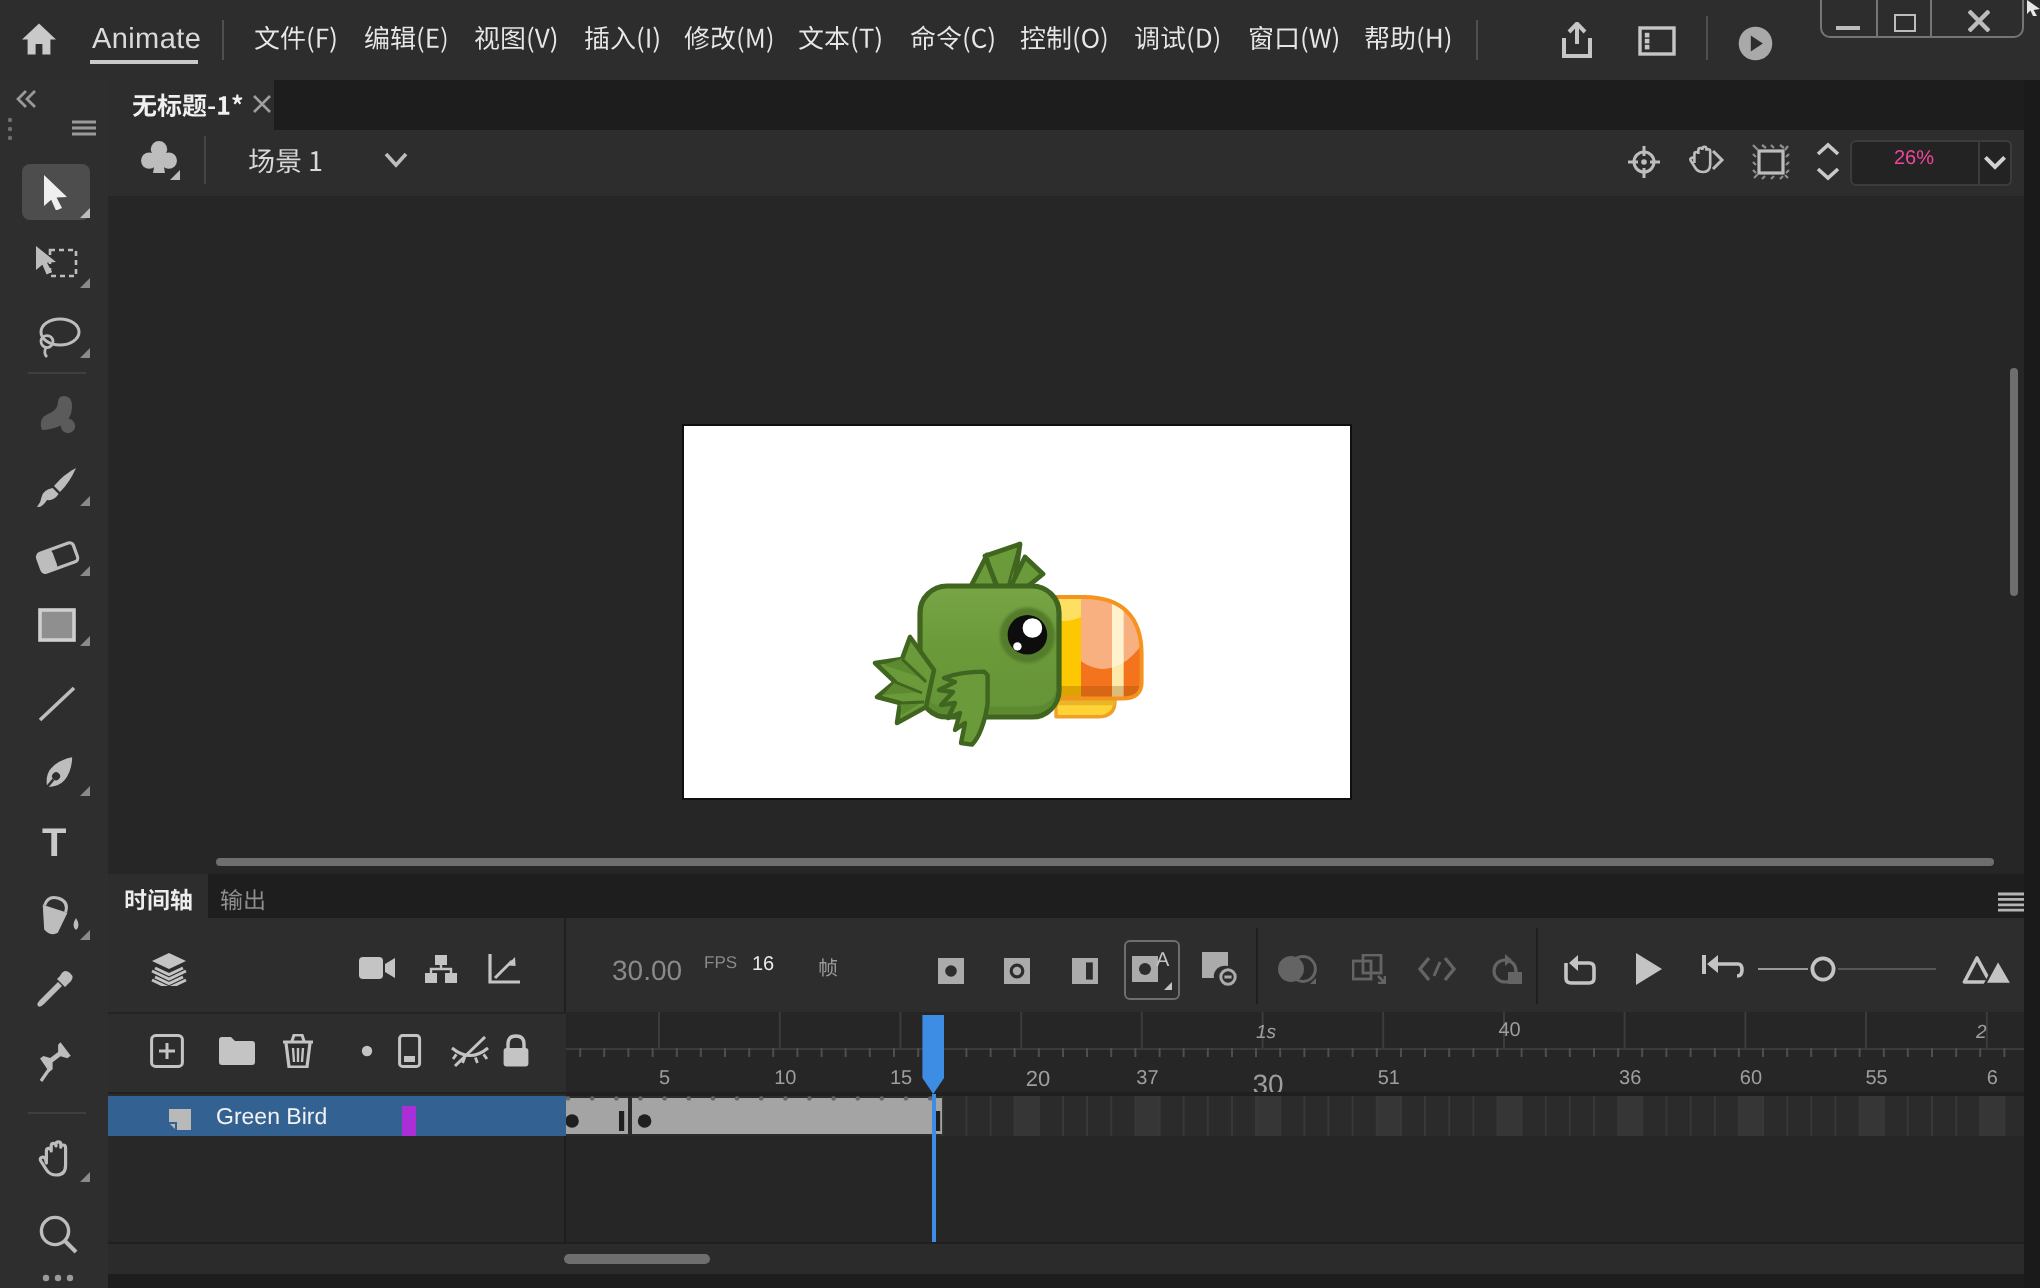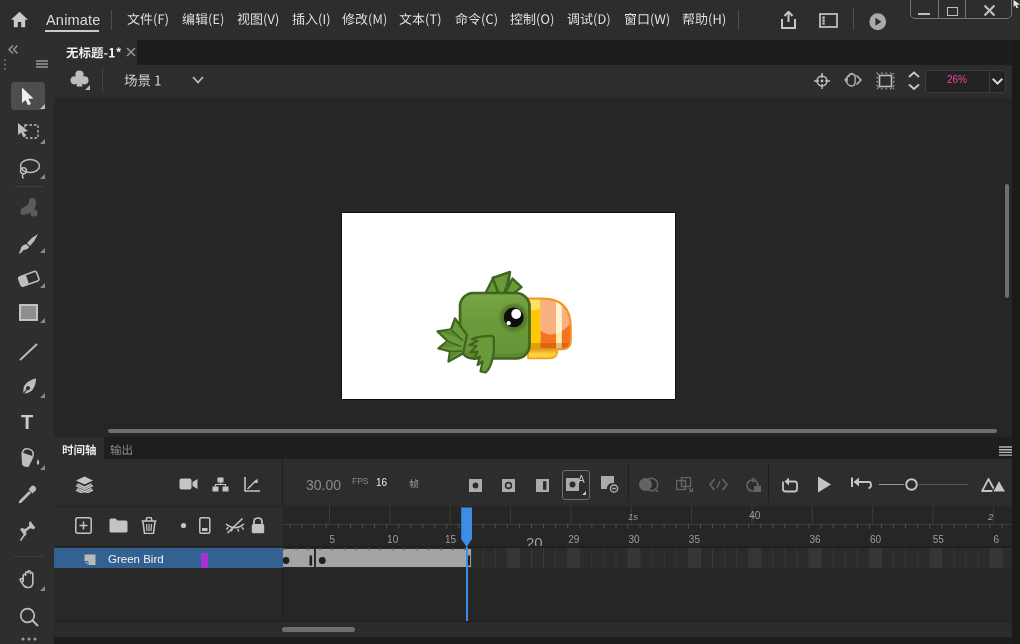--- a/index.html
+++ b/index.html
@@ -523,24 +523,24 @@
         <path d="M953.9 0 V4.5"></path>
         <path d="M966.0 0 V4.5"></path>
         <path d="M978.1 0 V4.5"></path>
         <path d="M990.1 0 V4.5"></path>
         <path d="M1002.2 0 V4.5"></path>
       </g>
     </svg>
 <div class="abs" style="left:324.315px;top:534px;width:16px;text-align:center;font-size:10px;color:#9e9e9e">5</div>
 <div class="abs" style="left:384.665px;top:534px;width:16px;text-align:center;font-size:10px;color:#9e9e9e">10</div>
 <div class="abs" style="left:445.015px;top:534px;width:16px;font-size:10px;color:#9e9e9e">15</div>
-<div class="abs" style="left:526px;top:534px;width:16px;text-align:center;font-size:15px;color:#9e9e9e">20</div>
-<div class="abs" style="left:565.715px;top:534px;width:16px;text-align:center;font-size:10px;color:#9e9e9e">29</div>
-<div class="abs" style="left:626.065px;top:534px;width:16px;text-align:center;font-size:10px;color:#9e9e9e">30</div>
-<div class="abs" style="left:686.415px;top:534px;width:16px;text-align:center;font-size:10px;color:#9e9e9e">35</div>
+<div class="abs" style="left:511px;top:534px;width:16px;text-align:center;font-size:11px;color:#9e9e9e">20</div>
+<div class="abs" style="left:565.715px;top:534px;width:16px;text-align:center;font-size:10px;color:#9e9e9e">37</div>
+<div class="abs" style="left:626.065px;top:534px;width:16px;text-align:center;font-size:14px;color:#9e9e9e">30</div>
+<div class="abs" style="left:686.415px;top:534px;width:16px;text-align:center;font-size:10px;color:#9e9e9e">51</div>
 <div class="abs" style="left:746.765px;top:510px;width:16px;text-align:center;font-size:10px;color:#9e9e9e">40</div>
 <div class="abs" style="left:807.115px;top:534px;width:16px;text-align:center;font-size:10px;color:#9e9e9e">36</div>
 <div class="abs" style="left:867.465px;top:534px;width:16px;text-align:center;font-size:10px;color:#9e9e9e">60</div>
 <div class="abs" style="left:927.815px;top:534px;width:16px;text-align:right;font-size:10px;color:#9e9e9e">55</div>
 <div class="abs" style="left:988.165px;top:534px;width:16px;text-align:center;font-size:10px;color:#9e9e9e">6</div>
 <div class="abs" style="left:628px;top:510.5px;font-size:9.5px;font-style:italic;color:#9e9e9e">1s</div>
 <div class="abs" style="left:988px;top:510.5px;font-size:9.5px;font-style:italic;color:#9e9e9e">2</div>
 <div class="abs" style="left:54px;top:546px;width:958px;height:1px;background:#202020"></div>
 <div class="abs" style="left:54px;top:547px;width:958px;height:21px;background:#2b2b2b"></div>
 <div class="abs" style="left:283px;top:547px;width:729px;height:0.8px;background:#1f1f1f"></div>

